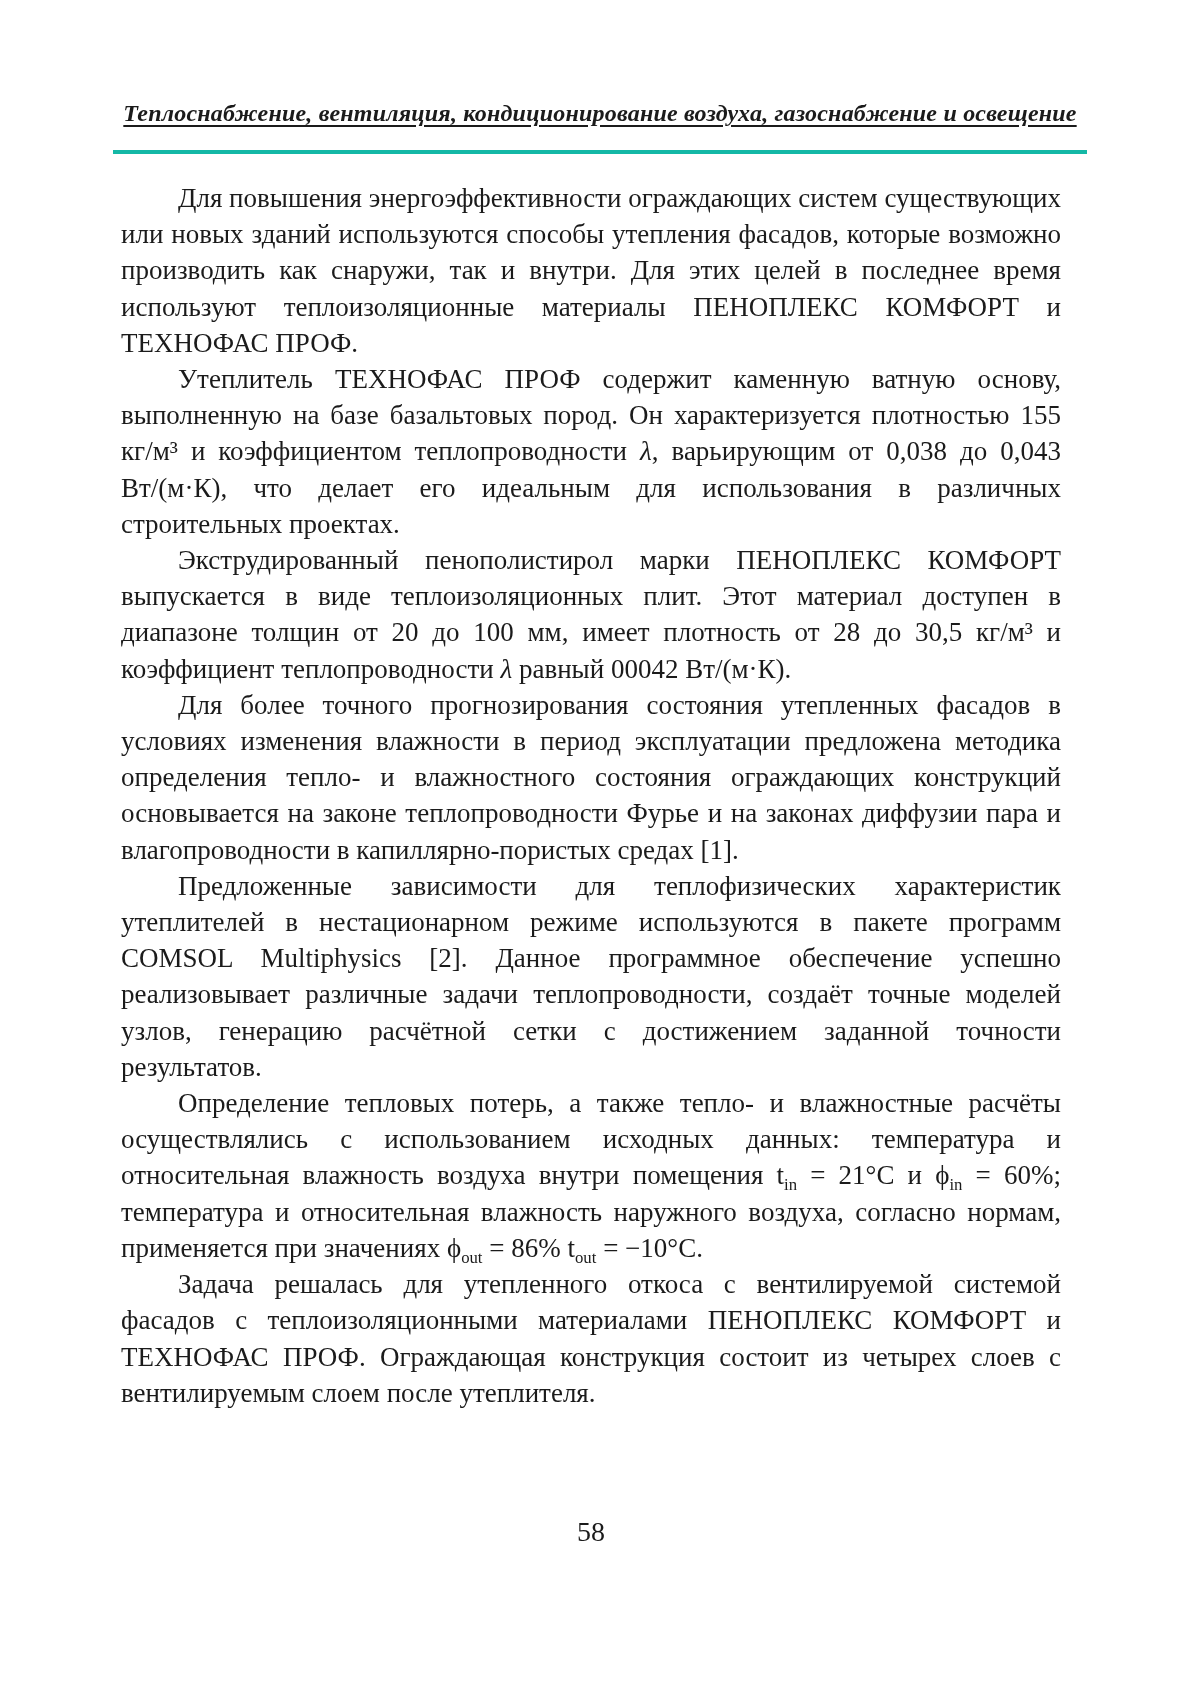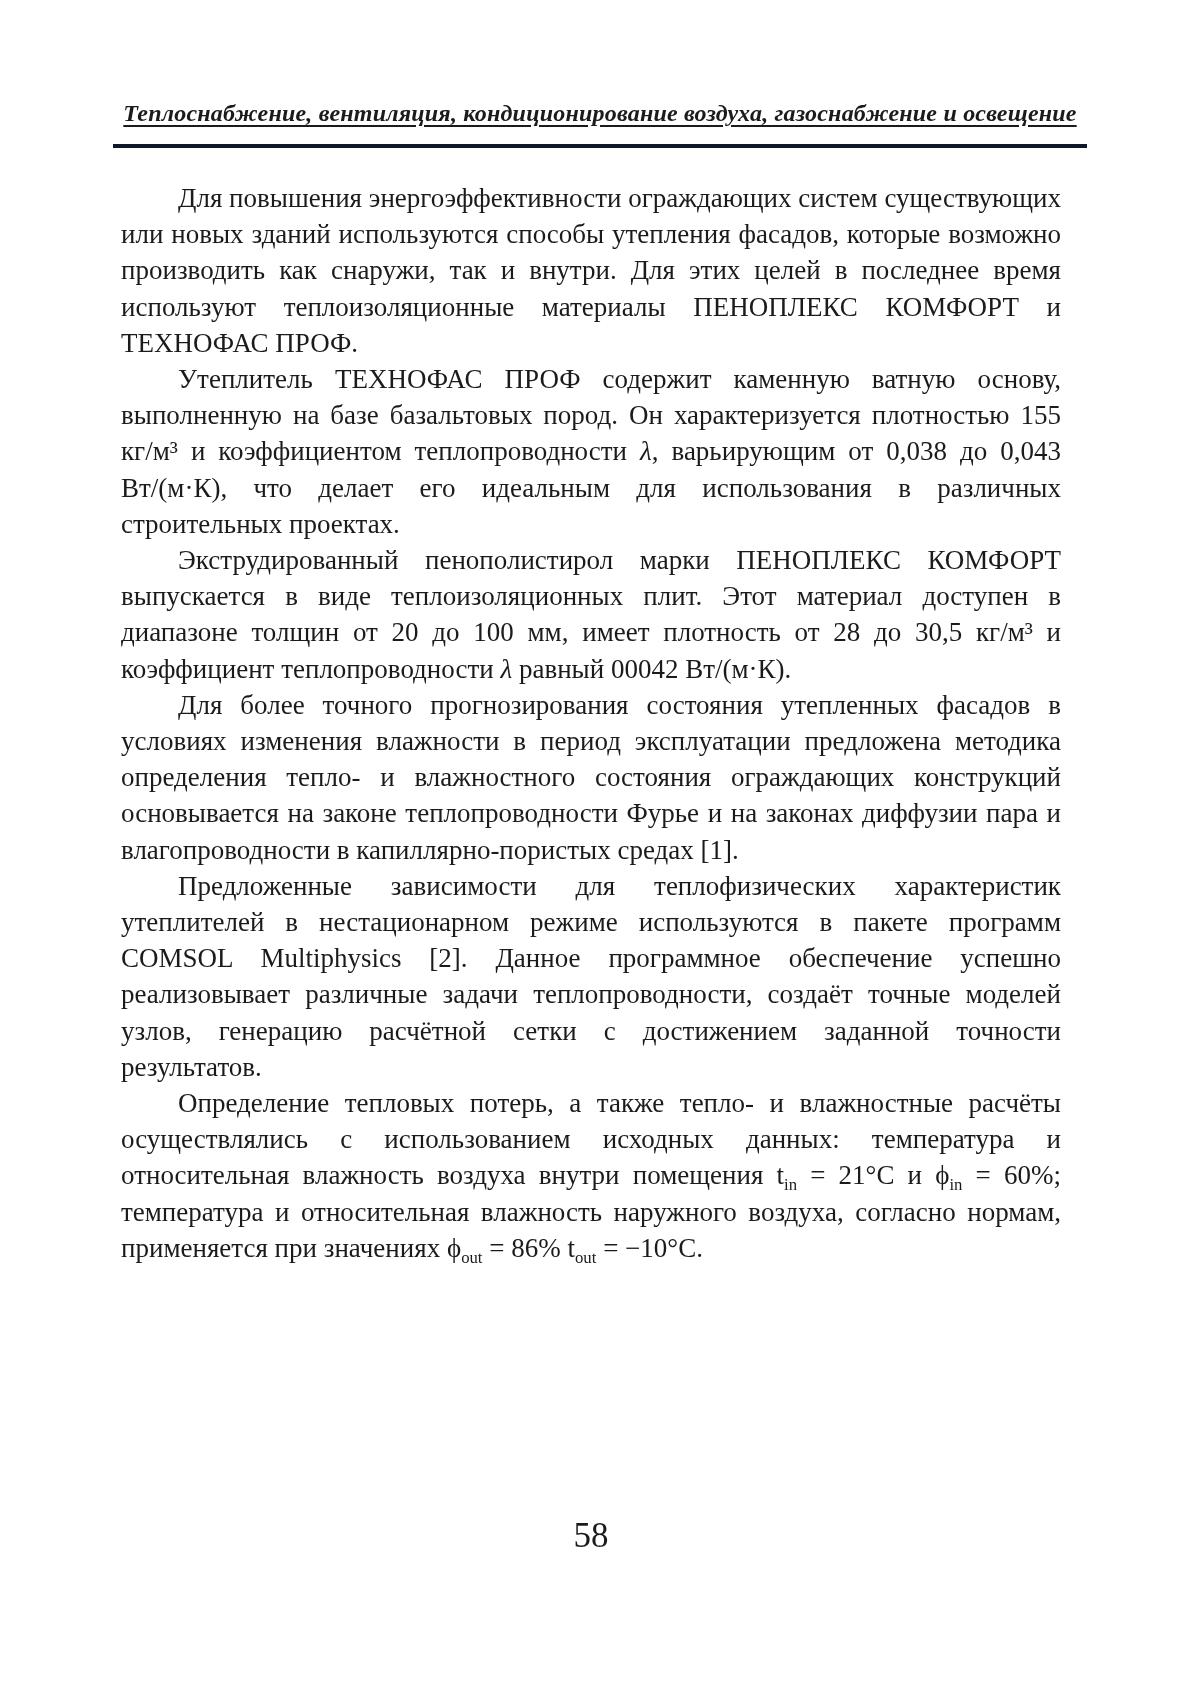--- a/index.html
+++ b/index.html
@@ -14,22 +14,22 @@
     background: #ffffff;
     color: #1b1b1b;
     font-family: "Liberation Serif", "DejaVu Serif", serif;
     overflow: hidden;
   }
   .running-head {
     position: absolute;
     left: 113px;
     right: 113px;
     top: 100px;
-    padding-bottom: 17px;
-    border-bottom: 4px solid #0f172a;
+    padding-bottom: 23px;
+    border-bottom: 4px solid #14b8a6;
   }
   .running-head-text {
     font-size: 24px;
     font-weight: bold;
     font-style: italic;
     text-align: center;
     text-decoration: underline;
     text-underline-offset: 4px;
     white-space: nowrap;
     letter-spacing: 0.2px;
@@ -57,36 +57,37 @@
   }
   .seg-italic {
     font-style: italic;
   }
   .page-number {
     position: absolute;
     left: 121px;
     width: 940px;
     top: 1516px;
     text-align: center;
-    font-size: 35px;
+    font-size: 28px;
   }
 </style>
 </head>
 <body>
 
 <div class="page">
 
   <div class="running-head">
     <div class="running-head-text">Теплоснабжение, вентиляция, кондиционирование воздуха, газоснабжение и освещение</div>
   </div>
 
   <div class="body-text" id="paragraph-container">
       <p class="para"><span>Для повышения энергоэффективности ограждающих систем существующих или новых зданий используются способы утепления фасадов, которые возможно производить как снаружи, так и внутри. Для этих целей в последнее время используют теплоизоляционные материалы ПЕНОПЛЕКС КОМФОРТ и ТЕХНОФАС ПРОФ.</span></p>
       <p class="para"><span>Утеплитель ТЕХНОФАС ПРОФ содержит каменную ватную основу, выполненную на базе базальтовых пород. Он характеризуется плотностью 155 кг/м³ и коэффициентом теплопроводности </span><span class="seg-italic">λ</span><span>, варьирующим от 0,038 до 0,043 Вт/(м·К), что делает его идеальным для использования в различных строительных проектах.</span></p>
       <p class="para"><span>Экструдированный пенополистирол марки ПЕНОПЛЕКС КОМФОРТ выпускается в виде теплоизоляционных плит. Этот материал доступен в диапазоне толщин от 20 до 100 мм, имеет плотность от 28 до 30,5 кг/м³ и коэффициент теплопроводности </span><span class="seg-italic">λ</span><span> равный 00042 Вт/(м·К).</span></p>
       <p class="para"><span>Для более точного прогнозирования состояния утепленных фасадов в условиях изменения влажности в период эксплуатации предложена методика определения тепло- и влажностного состояния ограждающих конструкций основывается на законе теплопроводности Фурье и на законах диффузии пара и влагопроводности в капиллярно-пористых средах [1].</span></p>
       <p class="para"><span>Предложенные зависимости для теплофизических характеристик утеплителей в нестационарном режиме используются в пакете программ COMSOL Multiphysics [2]. Данное программное обеспечение успешно реализовывает различные задачи теплопроводности, создаёт точные моделей узлов, генерацию расчётной сетки с достижением заданной точности результатов.</span></p>
       <p class="para"><span>Определение тепловых потерь, а также тепло- и влажностные расчёты осуществлялись с использованием исходных данных: температура и относительная влажность воздуха внутри помещения t</span><span class="seg-sub">in</span><span> = 21°С и ϕ</span><span class="seg-sub">in</span><span> = 60%; температура и относительная влажность наружного воздуха, согласно нормам, применяется при значениях ϕ</span><span class="seg-sub">out</span><span> = 86% t</span><span class="seg-sub">out</span><span> = −10°С.</span></p>
+      <p class="para"><span>Задача решалась для утепленного откоса с вентилируемой системой фасадов с теплоизоляционными материалами ПЕНОПЛЕКС КОМФОРТ и ТЕХНОФАС ПРОФ. Ограждающая конструкция состоит из четырех слоев с вентилируемым слоем после утеплителя.</span></p>
     </div>
 
   <div class="page-number">58</div>
 
 </div>
 
 </body></html>

